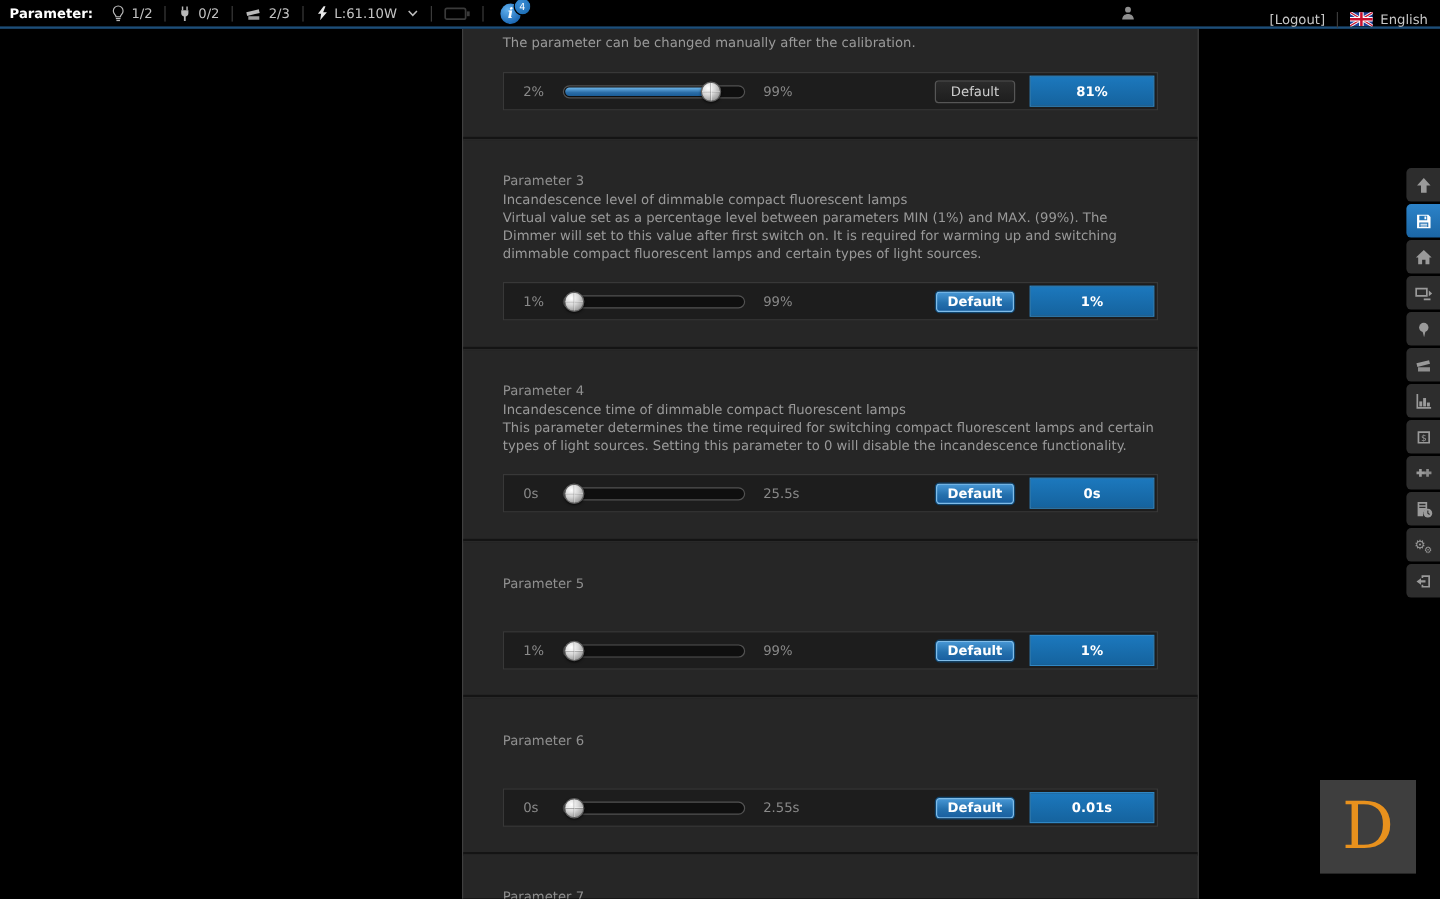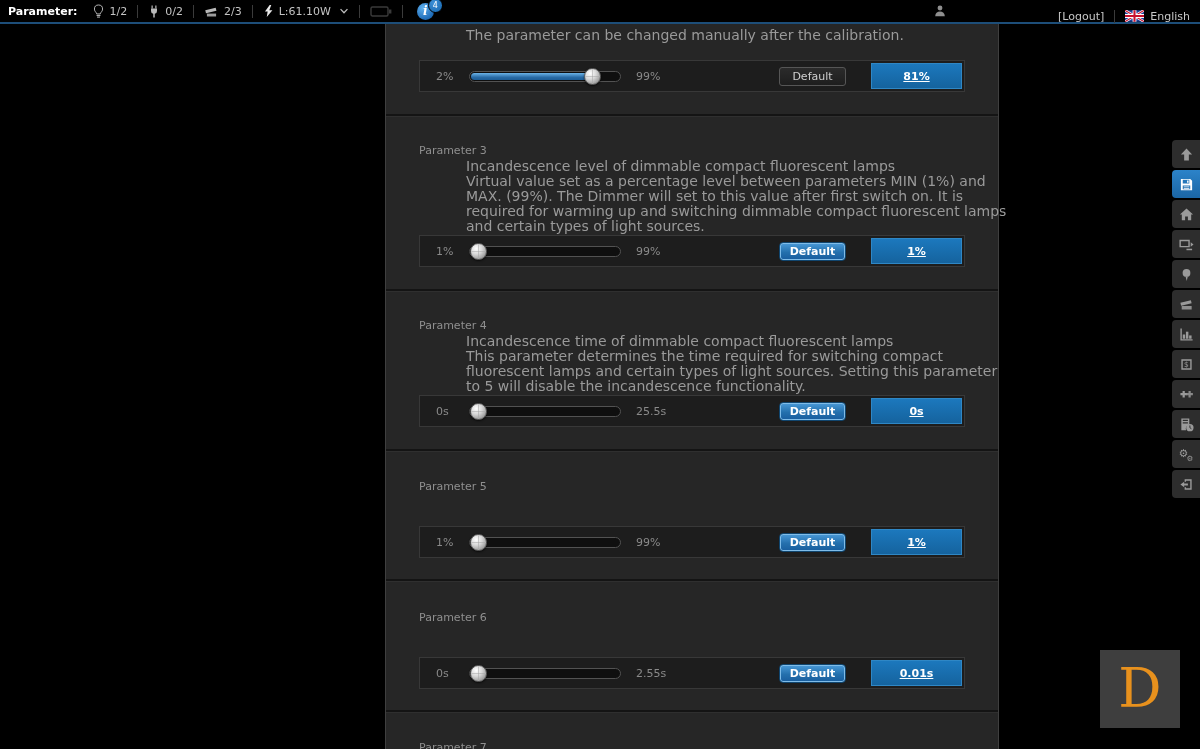--- a/index.html
+++ b/index.html
@@ -43,22 +43,22 @@
 
   
   .content{
     position:absolute;left:385px;top:24px;width:614px;height:725px;
     background:#262626;border-left:1px solid #3f3f3f;border-right:1px solid #3f3f3f;
     box-sizing:border-box;
   }
   .section{position:absolute;left:0;right:0;}
   .sec-title{position:absolute;left:33px;top:0;font-size:11px;font-weight:normal;color:#8f8f8f;}
   .sec-desc{
-    position:absolute;left:33px;top:15px;width:548px;font-size:14px;color:#9a9a9a;
-    line-height:15px;white-space:pre-line;margin-left:47px;
+    position:absolute;left:33px;top:15px;width:548px;font-size:11px;color:#9a9a9a;
+    line-height:15px;white-space:pre-line;
   }
   .divider{position:absolute;left:0;right:0;height:2px;background:#141414;border-bottom:1px solid #2f2f2f;}
 
   
   .slider-row{
     position:absolute;left:33px;width:546px;height:32px;background:#1d1d1d;
     border:1px solid #383838;box-sizing:border-box;
   }
   .sr-min{position:absolute;left:16px;top:9px;font-size:11px;color:#8a8a8a;}
   .sr-max{position:absolute;left:216px;top:9px;font-size:11px;color:#8a8a8a;}
@@ -86,24 +86,24 @@
   .btn-default.plain{
     background:linear-gradient(#2b2b2b,#1e1e1e);border:1px solid #565656;
     border-radius:3px;color:#cfcfcf;
   }
   .btn-default.blue{
     background:linear-gradient(#4a9ad8,#2470ad 55%,#185d9e);
     border:1px solid #10456e;box-shadow:inset 0 0 0 1px #7fbce8;
     border-radius:4px;color:#fff;font-weight:bold;
   }
   .sr-value{
-    position:absolute;right:2px;top:2px;width:91px;height:26px;box-sizing:border-box;
+    position:absolute;right:2px;top:2px;width:104px;height:26px;box-sizing:border-box;
     background:linear-gradient(#1c78bd,#15639e);border:1px solid #2f87c5;
     color:#fff;font-weight:bold;font-size:11px;
-    display:flex;align-items:center;justify-content:center;cursor:pointer;text-decoration:underline;
+    display:flex;align-items:center;justify-content:center;cursor:pointer;
   }
 
   
   .sidebar{position:absolute;right:0;top:140px;width:28px;display:flex;flex-direction:column;gap:2px;z-index:5;}
   .sb-btn{
     width:28px;height:28px;background:#2d2d2d;border-radius:4px 0 0 4px;color:#9a9a9a;
     display:flex;align-items:center;justify-content:center;cursor:pointer;flex:none;
   }
   .sb-btn.active{background:linear-gradient(#2c83c9,#1b66a5);color:#fff;}
 
@@ -235,21 +235,21 @@
       <span class="sr-max">99%</span>
       <button class="btn-default blue">Default</button>
       <div class="sr-value">1%</div>
     </div>
   </div>
   <div class="divider" style="top:265px"></div>
 
   <div class="section" style="top:295px;height:130px">
     <div class="sec-title">Parameter 4</div>
     <div class="sec-desc">Incandescence time of dimmable compact fluorescent lamps
-This parameter determines the time required for switching compact fluorescent lamps and certain types of light sources. Setting this parameter to 5 will disable the incandescence functionality.</div>
+This parameter determines the time required for switching compact fluorescent lamps and certain types of light sources. Setting this parameter to 0 will disable the incandescence functionality.</div>
     <div class="slider-row" style="top:76px">
       <span class="sr-min">0s</span>
       <div class="sr-track">
         <div class="sr-fill" style="width: 0px;"></div>
         <div class="sr-knob" style="left: 0px;"></div>
       </div>
       <span class="sr-max">25.5s</span>
       <button class="btn-default blue">Default</button>
       <div class="sr-value">0s</div>
     </div>

